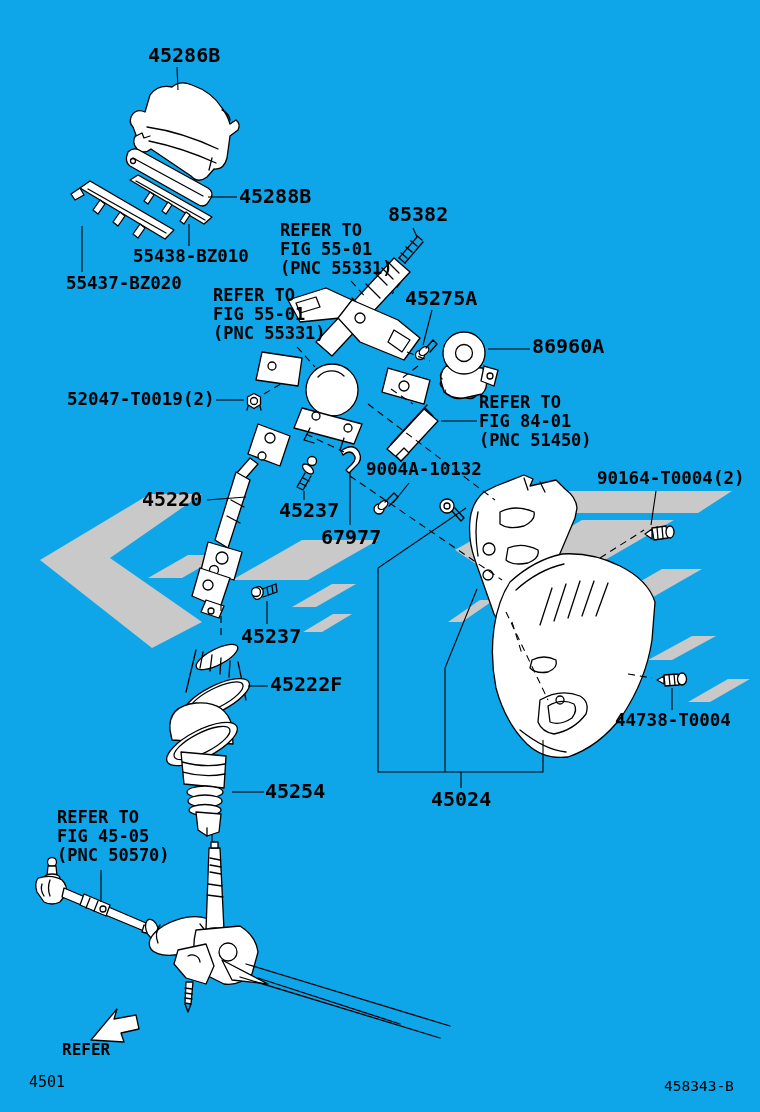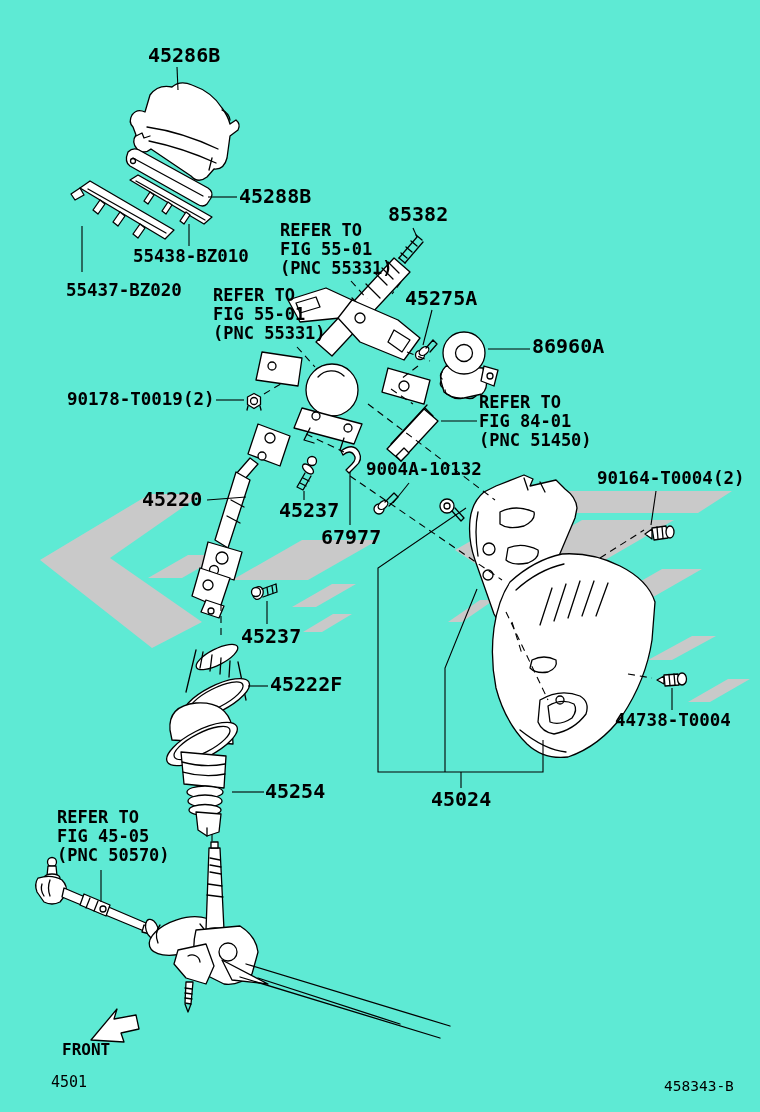--- a/index.html
+++ b/index.html
@@ -1,24 +1,24 @@
 <!DOCTYPE html>
 <html><head>
 <meta charset="utf-8">
 <style>
   html,body{margin:0;padding:0;background:#fff;}
-  .page{position:relative;width:760px;height:1112px;background:#5eead4;overflow:hidden;
+  .page{position:relative;width:760px;height:1112px;background:#0ea5e9;overflow:hidden;
         font-family:"DejaVu Sans Mono", monospace;color:#000;}
   .art{position:absolute;left:0;top:0;}
   .lbl{position:absolute;white-space:nowrap;font-weight:bold;letter-spacing:0;}
   .lbl-lg{font-size:20px;line-height:21px;}
   .lbl-md{font-size:17.5px;line-height:19px;}
   .refer{position:absolute;font-weight:bold;font-size:17px;line-height:19px;white-space:nowrap;}
   .lbl-front{position:absolute;font-weight:bold;font-size:16px;line-height:17px;}
-  .lbl-foot{position:absolute;font-weight:normal;font-size:15px;line-height:16px;margin-left:22px;}
+  .lbl-foot{position:absolute;font-weight:normal;font-size:15px;line-height:16px;}
   .lbl-doc{position:absolute;font-weight:normal;font-size:14.5px;line-height:16px;}
 </style>
 </head>
 <body>
 
 <div class="page">
 
 <svg class="art" width="760" height="1112" viewBox="0 0 760 1112">
 
   <g fill="#c9c9c9" stroke="none">
@@ -299,39 +299,39 @@
     <path d="M212,834 L212,846"></path>
     <path d="M512,622 L522,654"></path>
     <path d="M306,434 L344,452"></path>
     <path d="M418,366 L401,379"></path>
   </g>
 </svg>
 
 <div class="lbl lbl-lg" style="left:148px;top:45px">45286B</div>
 <div class="lbl lbl-lg" style="left:239px;top:186px">45288B</div>
 <div class="lbl lbl-md" style="left:133px;top:247px">55438-BZ010</div>
-<div class="lbl lbl-md" style="left:66px;top:281px">55437-BZ020</div>
+<div class="lbl lbl-md" style="left:66px;top:274px">55437-BZ020</div>
 
 <div class="refer" style="left:280px;top:221px">
   <div>REFER TO</div>
   <div>FIG 55-01</div>
   <div>(PNC 55331)</div>
 </div>
 
 <div class="lbl lbl-lg" style="left:388px;top:204px">85382</div>
 
 <div class="refer" style="left:213px;top:286px">
   <div>REFER TO</div>
   <div>FIG 55-01</div>
   <div>(PNC 55331)</div>
 </div>
 
 <div class="lbl lbl-lg" style="left:405px;top:288px">45275A</div>
 <div class="lbl lbl-lg" style="left:532px;top:336px">86960A</div>
-<div class="lbl lbl-md" style="left:67px;top:390px">90178-T0019(2)</div>
+<div class="lbl lbl-md" style="left:67px;top:390px">52047-T0019(2)</div>
 
 <div class="refer" style="left:479px;top:393px">
   <div>REFER TO</div>
   <div>FIG 84-01</div>
   <div>(PNC 51450)</div>
 </div>
 
 <div class="lbl lbl-md" style="left:366px;top:460px">9004A-10132</div>
 <div class="lbl lbl-lg" style="left:142px;top:489px">45220</div>
 <div class="lbl lbl-lg" style="left:279px;top:500px">45237</div>
@@ -342,17 +342,17 @@
 <div class="lbl lbl-md" style="left:615px;top:711px">44738-T0004</div>
 <div class="lbl lbl-lg" style="left:265px;top:781px">45254</div>
 <div class="lbl lbl-lg" style="left:431px;top:789px">45024</div>
 
 <div class="refer" style="left:57px;top:808px">
   <div>REFER TO</div>
   <div>FIG 45-05</div>
   <div>(PNC 50570)</div>
 </div>
 
-<div class="lbl-front" style="left:62px;top:1041px">FRONT</div>
+<div class="lbl-front" style="left:62px;top:1041px">REFER</div>
 <div class="lbl-foot" style="left:29px;top:1074px">4501</div>
 <div class="lbl-doc" style="left:664px;top:1078px">458343-B</div>
 
 </div>
 
 </body></html>

